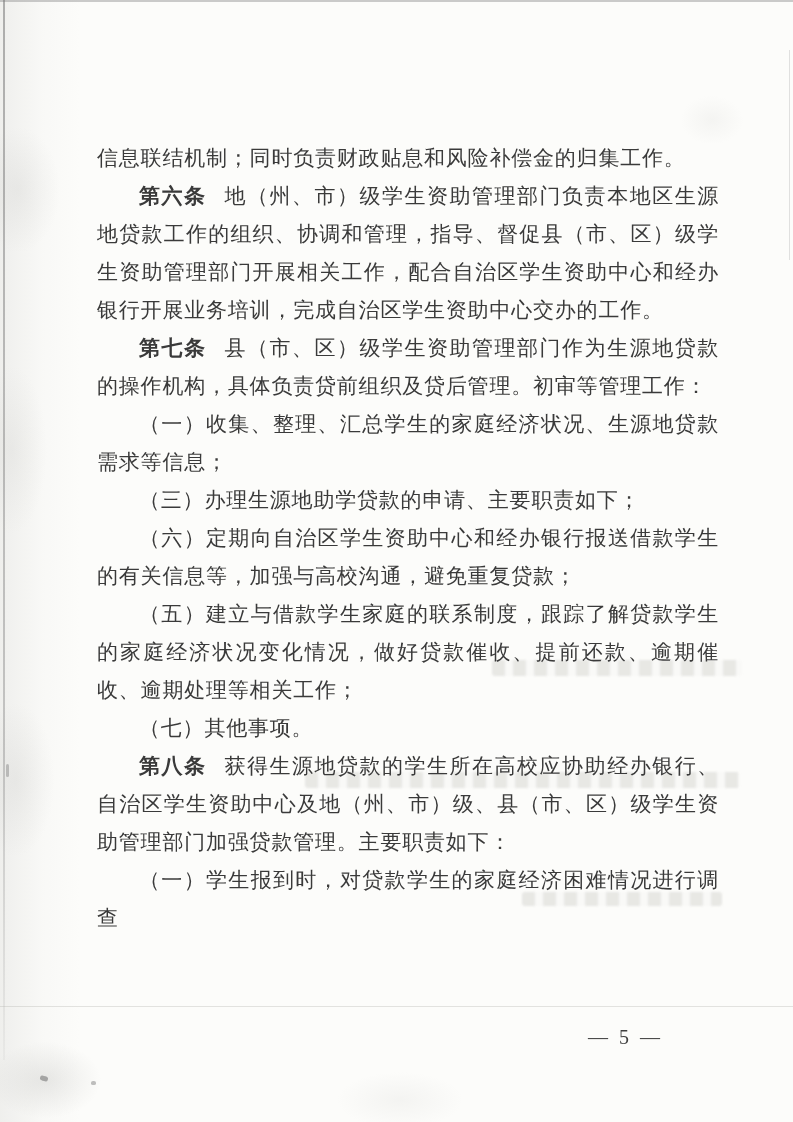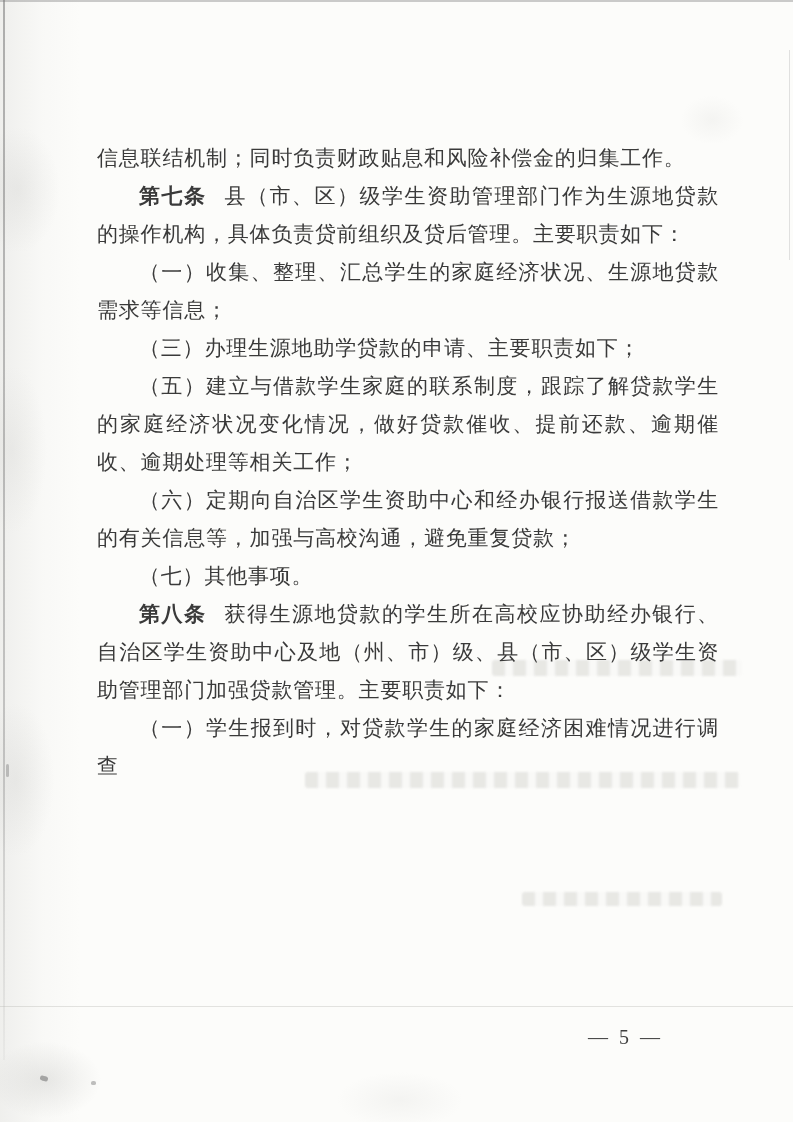--- a/index.html
+++ b/index.html
@@ -100,32 +100,33 @@
   <div class="speck-1"></div>
   <div class="speck-2"></div>
   <div class="speck-3"></div>
   <div class="ghost ghost-1"></div>
   <div class="ghost ghost-2"></div>
   <div class="ghost ghost-3"></div>
 
   <div class="content" id="document-body">
   <p><span class="ptext">信息联结机制；同时负责财政贴息和风险补偿金的归集工作。</span></p>
 
+  <p class="indent"><span class="lead">第六条</span><span class="ptext">地（州、市）级学生资助管理部门负责本地区生源地贷款工作的组织、协调和管理，指导、督促县（市、区）级学生资助管理部门开展相关工作，配合自治区学生资助中心和经办银行开展业务培训，完成自治区学生资助中心交办的工作。</span></p>
 
-  <p class="indent"><span class="lead">第七条</span><span class="ptext">县（市、区）级学生资助管理部门作为生源地贷款的操作机构，具体负责贷前组织及贷后管理。主要职责如下：</span></p>
+  <p class="indent"><span class="lead">第七条</span><span class="ptext">县（市、区）级学生资助管理部门作为生源地贷款的操作机构，具体负责贷前组织及贷后管理。初审等管理工作：</span></p>
 
   <p class="indent"><span class="ptext">（一）收集、整理、汇总学生的家庭经济状况、生源地贷款需求等信息；</span></p>
 
 
   <p class="indent"><span class="ptext">（三）办理生源地助学贷款的申请、主要职责如下；</span></p>
 
 
+  <p class="indent"><span class="ptext">（六）定期向自治区学生资助中心和经办银行报送借款学生的有关信息等，加强与高校沟通，避免重复贷款；</span></p>
+
   <p class="indent"><span class="ptext">（五）建立与借款学生家庭的联系制度，跟踪了解贷款学生的家庭经济状况变化情况，做好贷款催收、提前还款、逾期催收、逾期处理等相关工作；</span></p>
-
-  <p class="indent"><span class="ptext">（六）定期向自治区学生资助中心和经办银行报送借款学生的有关信息等，加强与高校沟通，避免重复贷款；</span></p>
 
   <p class="indent"><span class="ptext">（七）其他事项。</span></p>
 
   <p class="indent"><span class="lead">第八条</span><span class="ptext">获得生源地贷款的学生所在高校应协助经办银行、自治区学生资助中心及地（州、市）级、县（市、区）级学生资助管理部门加强贷款管理。主要职责如下：</span></p>
 
   <p class="indent"><span class="ptext">（一）学生报到时，对贷款学生的家庭经济困难情况进行调查</span></p>
 </div>
 
   <div class="page-number">— 5 —</div>
 </div>

